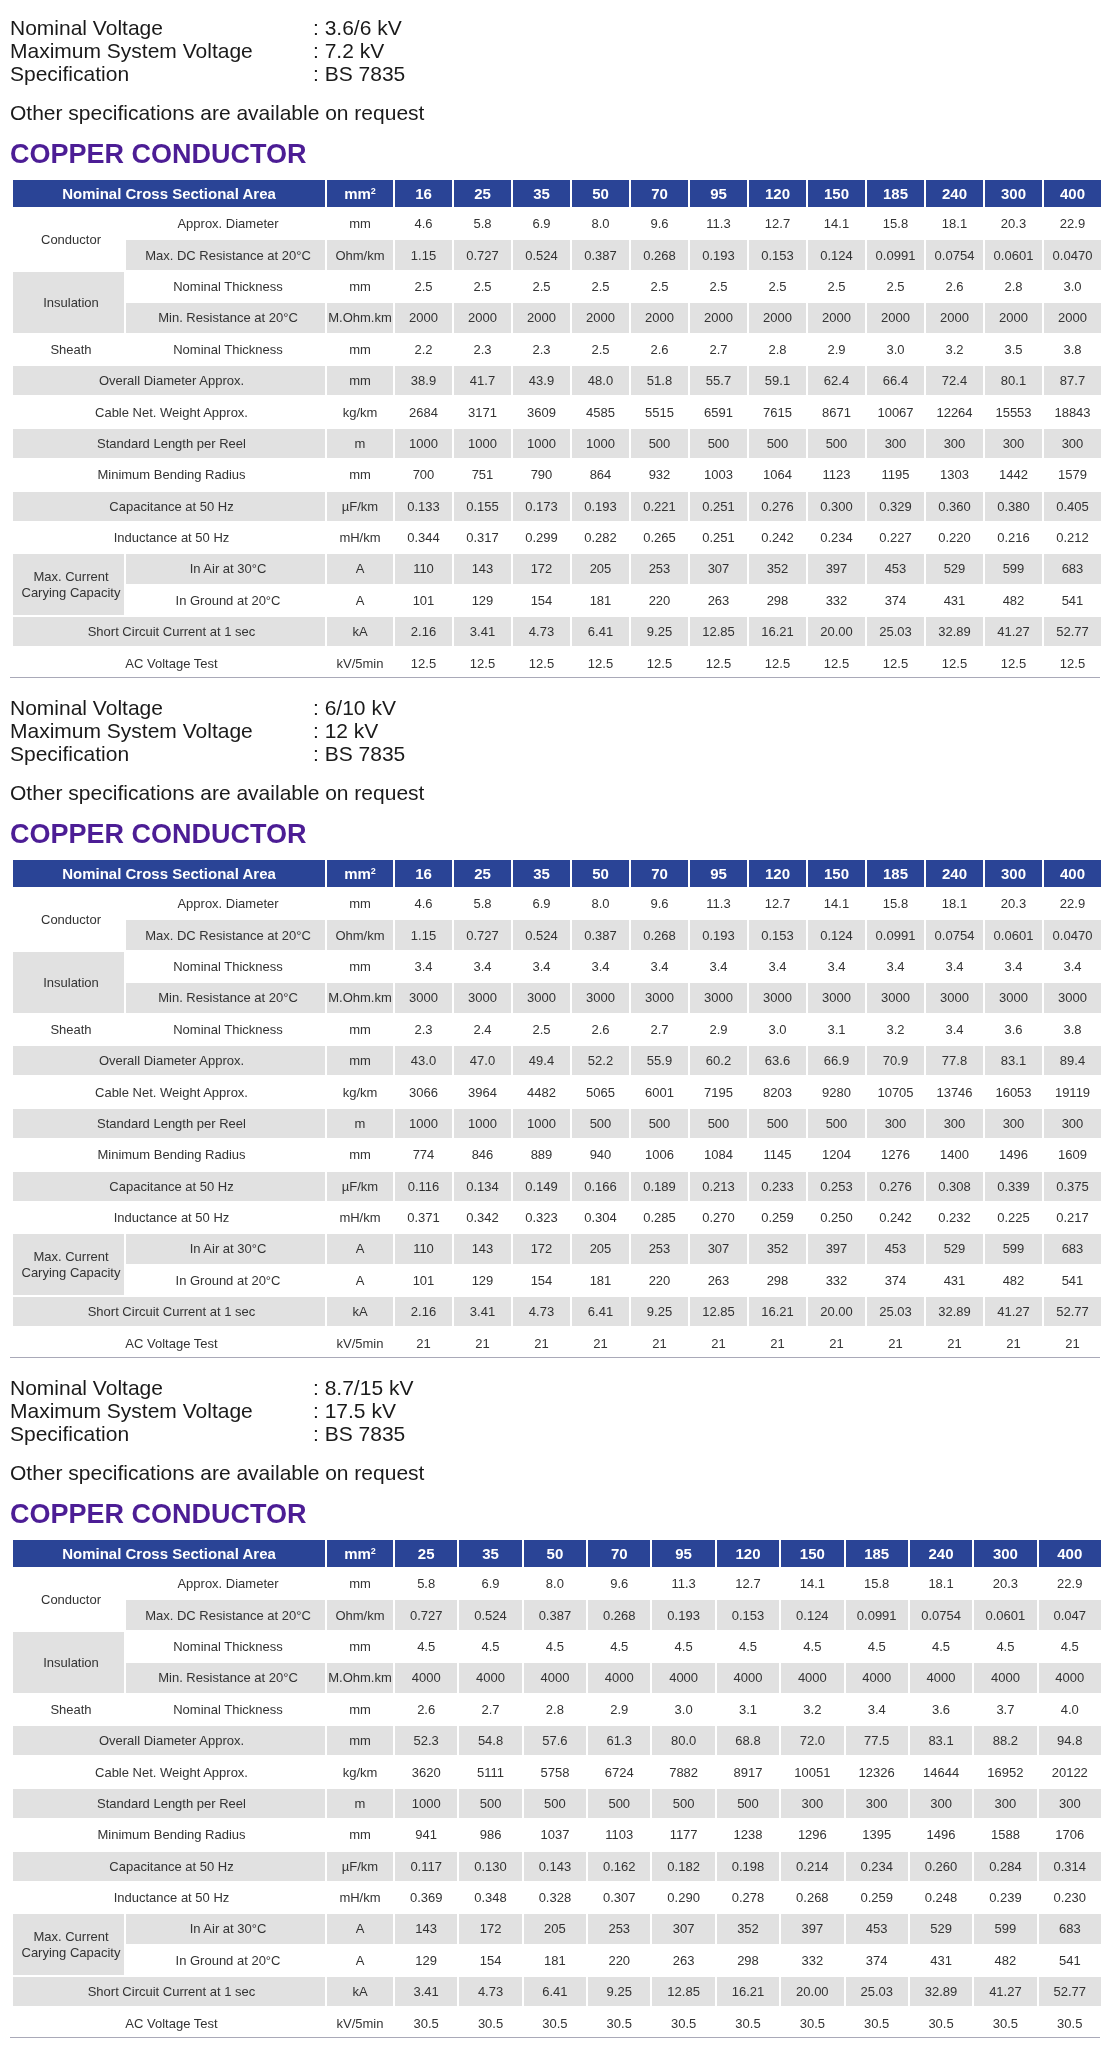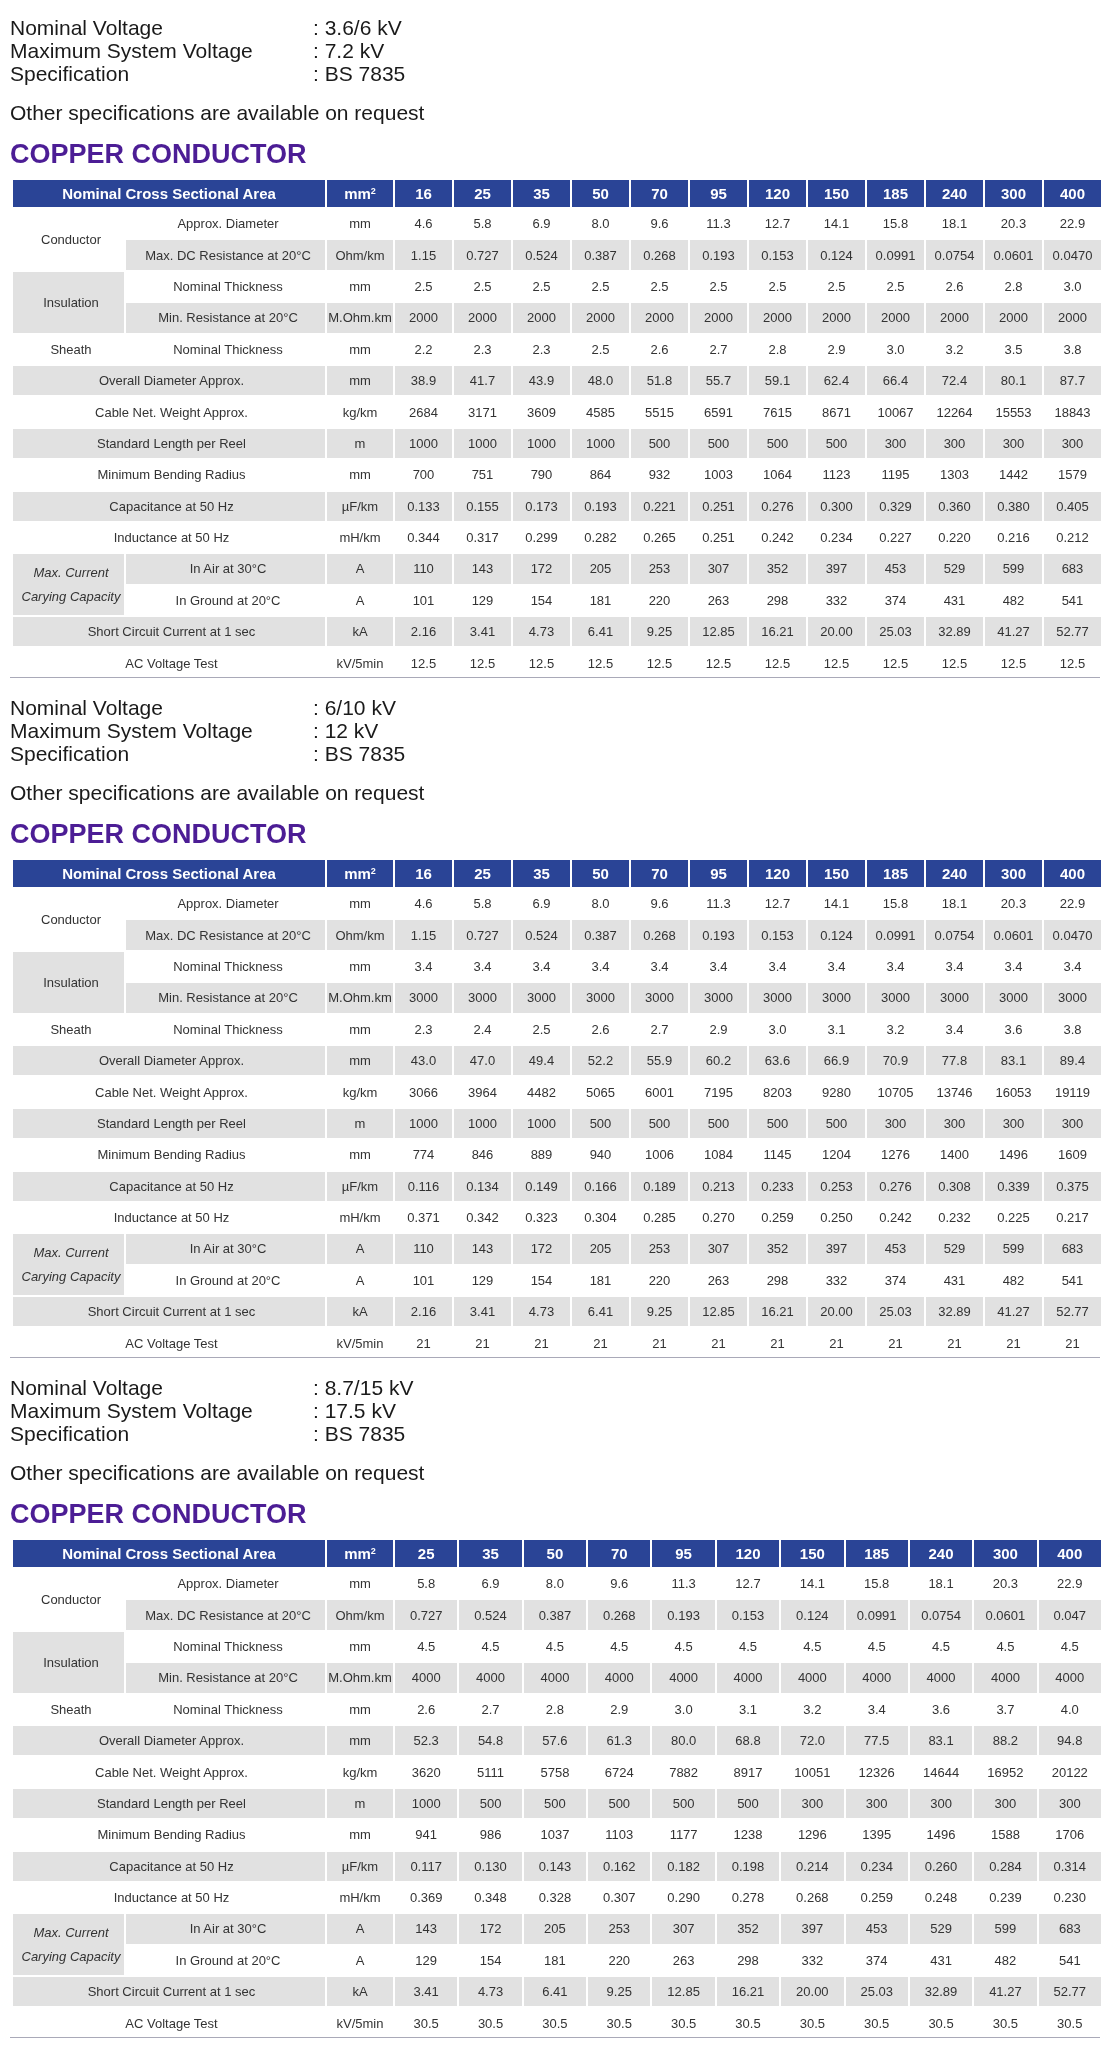--- a/index.html
+++ b/index.html
@@ -36,21 +36,21 @@
     border-bottom: 2px solid #fff;
   }
   table.spec thead th {
     background: #2a4496; color: #fff; font-weight: bold;
     font-size: 15px; height: 27px;
   }
   table.spec tbody td { height: 29.4px; }
   table.spec td.lbl { text-align: center; padding-left: 5px; }
   table.spec tr.g td.gc { background: #e1e1e1; }
   table.spec td.shade { background: #e1e1e1; }
-  table.spec td.multi { line-height: 24px; white-space: normal; font-style: italic; }
+  table.spec td.multi { line-height: 16px; white-space: normal; }
   .bottom-rule {
     position: absolute; left: 10px; width: 1090px; height: 1px; background: #a9a9b8;
   }
   sup { font-size: 9px; vertical-align: 5px; }
 </style>
 </head>
 <body>
 
 <div id="sections-root">
   <div class="section" style="top: 8px;">

